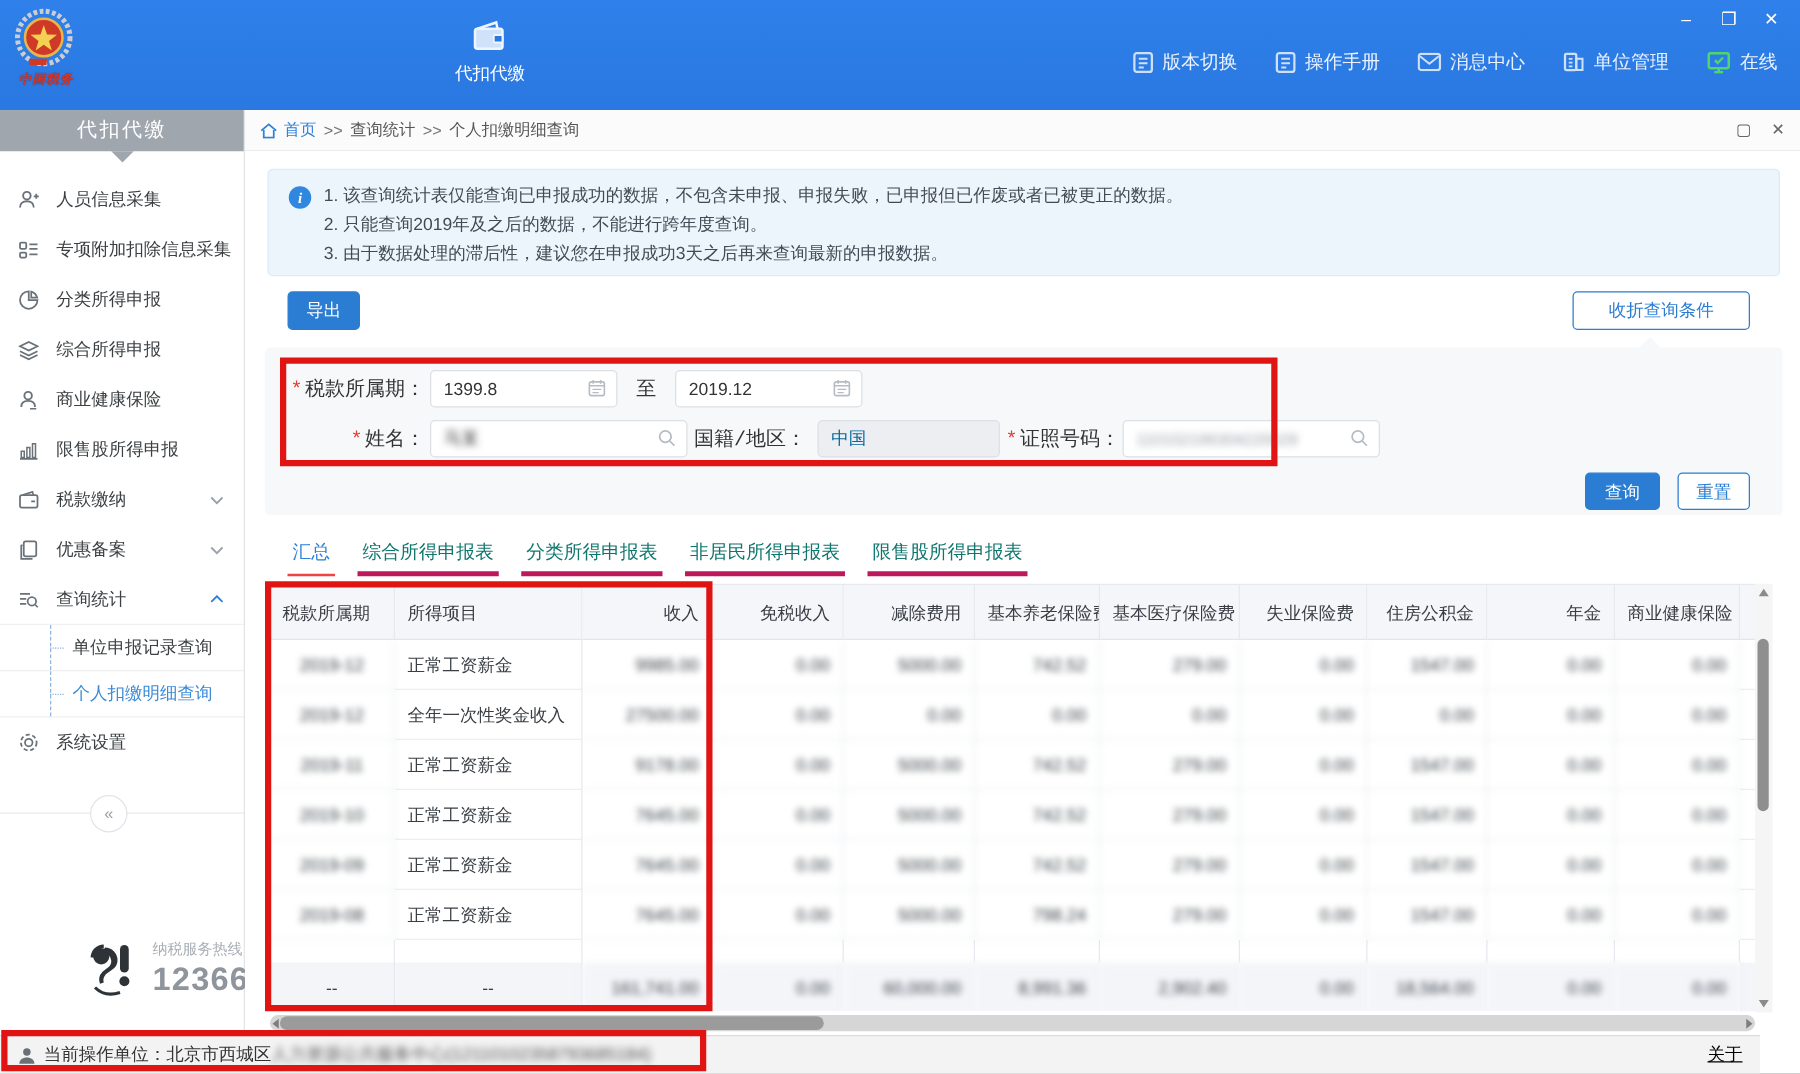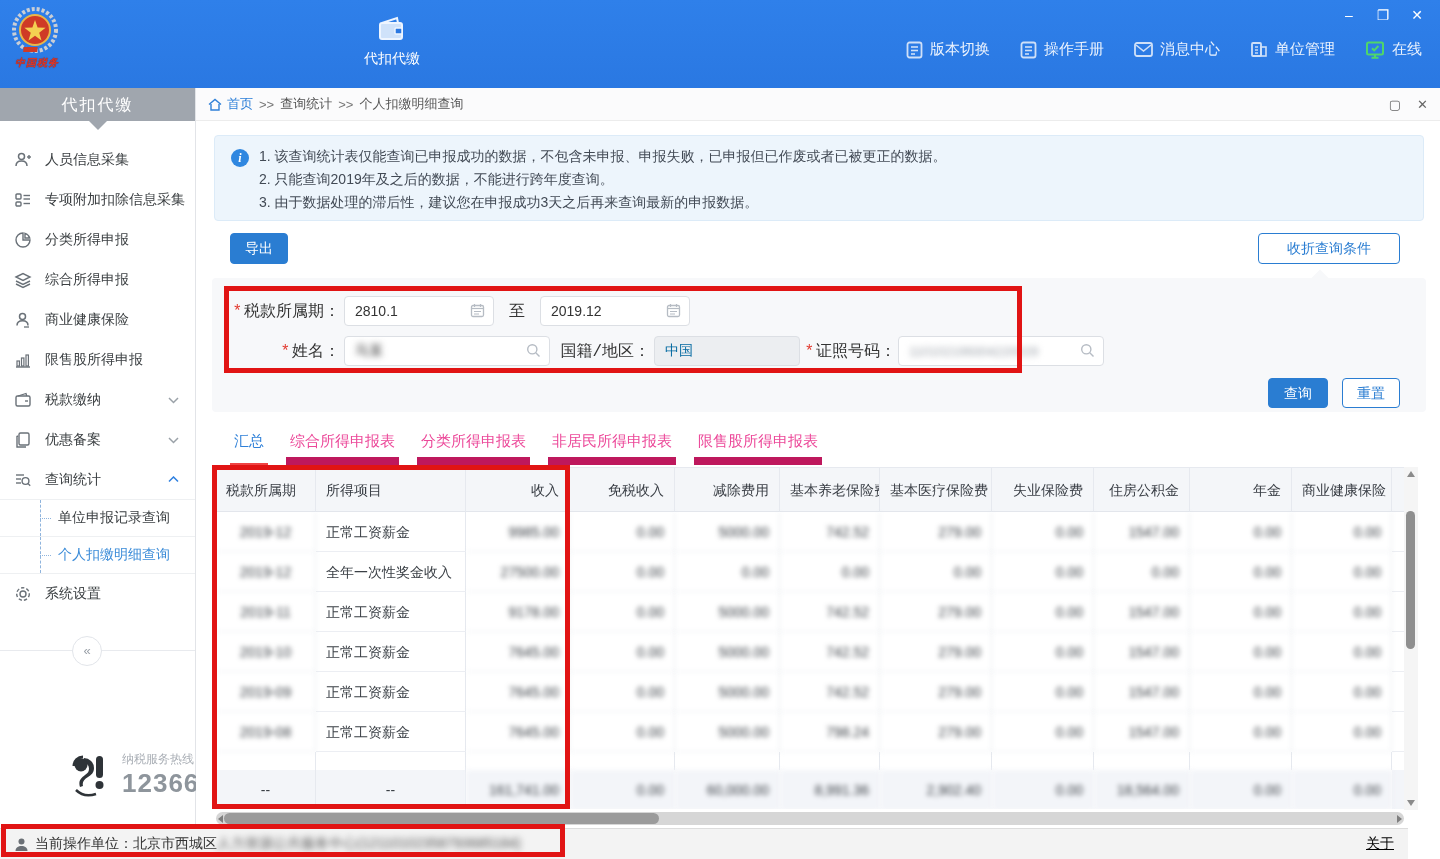--- a/index.html
+++ b/index.html
@@ -69,21 +69,21 @@
   .finput{position:relative;background:#fff;border:1px solid #dcdfe4;border-radius:4px;height:30px;
           font-size:14px;color:#333;display:flex;align-items:center;padding:0 28px 0 10px;}
   .finput.disabled{background:#eceef1;color:#0369a1;}
   .finput .tail-ico{position:absolute;right:7px;top:6px;width:16px;height:16px;color:#b6bcc4;}
   .blur{filter:blur(2.5px);}
   .blur2{filter:blur(3px);}
   .query-btn{position:absolute;right:112px;bottom:10px;width:60px;height:30px;line-height:28px;}
   .reset-btn{position:absolute;right:40px;bottom:10px;width:58px;height:30px;line-height:28px;}
   
   .tabs{position:absolute;left:34px;top:305px;display:flex;gap:18px;}
-  .tab{font-size:15px;color:#ec4899;padding:6px 4px;border-bottom:8px solid #be185d;cursor:pointer;}
+  .tab{font-size:15px;color:#0f766e;padding:6px 4px;border-bottom:4px solid #be185d;cursor:pointer;}
   .tab.active{color:#2f80d8;border-bottom:2px solid #ef4444;}
   
   .table-wrap{position:absolute;left:20px;top:346px;width:1188px;height:342px;overflow:hidden;border-top:1px solid #e6e9ef;}
   .trow{display:flex;width:1260px;}
   .tcell{flex:none;padding:0 10px;font-size:14px;color:#3b4046;line-height:40px;height:40px;
          border-right:1px solid #e6e9ef;border-bottom:1px solid #eceef3;overflow:hidden;white-space:nowrap;}
   .trow.head .tcell{background:#f4f6f9;height:44px;line-height:44px;color:#383d44;border-bottom:1px solid #e3e6ec;}
   .trow.summary .tcell{background:#f3f5f9;}
   .trow.clipped{height:18px;overflow:hidden;}
   .al-left{text-align:left;} .al-right{text-align:right;} .al-center{text-align:center;}
@@ -394,21 +394,21 @@
 
     <div class="btn btn-primary export-btn">导出</div>
     <div class="btn btn-outline collapse-cond-btn">收折查询条件</div>
 
     <div class="filter-panel">
       <div class="filter-notch"></div>
 
       <div class="frow" style="left:0;top:18px;">
         <div class="flabel" style="width:128px;"><span class="red-star">*</span><span>税款所属期：</span></div>
         <div class="finput" style="width:150px;margin-left:4px;">
-          <span>2810.1</span>
+          <span>1399.8</span>
           <span class="tail-ico">
             <svg width="15" height="15" viewBox="0 0 15 15">
                 <rect x="1.5" y="2.5" width="12" height="11" rx="1.5" fill="none" stroke="currentColor" stroke-width="1.3"></rect>
                 <line x1="1.5" y1="5.5" x2="13.5" y2="5.5" stroke="currentColor" stroke-width="1.2"></line>
                 <line x1="4.5" y1="1" x2="4.5" y2="4" stroke="currentColor" stroke-width="1.2"></line>
                 <line x1="10.5" y1="1" x2="10.5" y2="4" stroke="currentColor" stroke-width="1.2"></line>
                 <line x1="4" y1="8.5" x2="11" y2="8.5" stroke="currentColor" stroke-width="1"></line>
                 <line x1="4" y1="11" x2="9" y2="11" stroke="currentColor" stroke-width="1"></line>
               </svg>
           </span>
@@ -433,21 +433,21 @@
         <div class="flabel" style="width:128px;"><span class="red-star">*</span><span>姓名：</span></div>
         <div class="finput" style="width:206px;margin-left:4px;">
           <span class="blur2">马某</span>
           <span class="tail-ico">
             <svg width="15" height="15" viewBox="0 0 15 15">
                 <circle cx="6.3" cy="6.3" r="4.6" fill="none" stroke="currentColor" stroke-width="1.4"></circle>
                 <line x1="9.8" y1="9.8" x2="13.5" y2="13.5" stroke="currentColor" stroke-width="1.4"></line>
               </svg>
           </span>
         </div>
-        <div class="flabel" style="width:100px;">国籍/地区：</div>
+        <div class="flabel" style="width:100px;text-align:center;">国籍/地区：</div>
         <div class="finput disabled" style="width:146px;margin-left:4px;">
           <span>中国</span>
         </div>
         <div class="flabel" style="width:96px;"><span class="red-star">*</span><span>证照号码：</span></div>
         <div class="finput" style="width:206px;margin-left:2px;">
           <span class="blur2" style="font-size:13px;color:#9aa0a8;">110102199304220029</span>
           <span class="tail-ico">
             <svg width="15" height="15" viewBox="0 0 15 15">
                 <circle cx="6.3" cy="6.3" r="4.6" fill="none" stroke="currentColor" stroke-width="1.4"></circle>
                 <line x1="9.8" y1="9.8" x2="13.5" y2="13.5" stroke="currentColor" stroke-width="1.4"></line>

